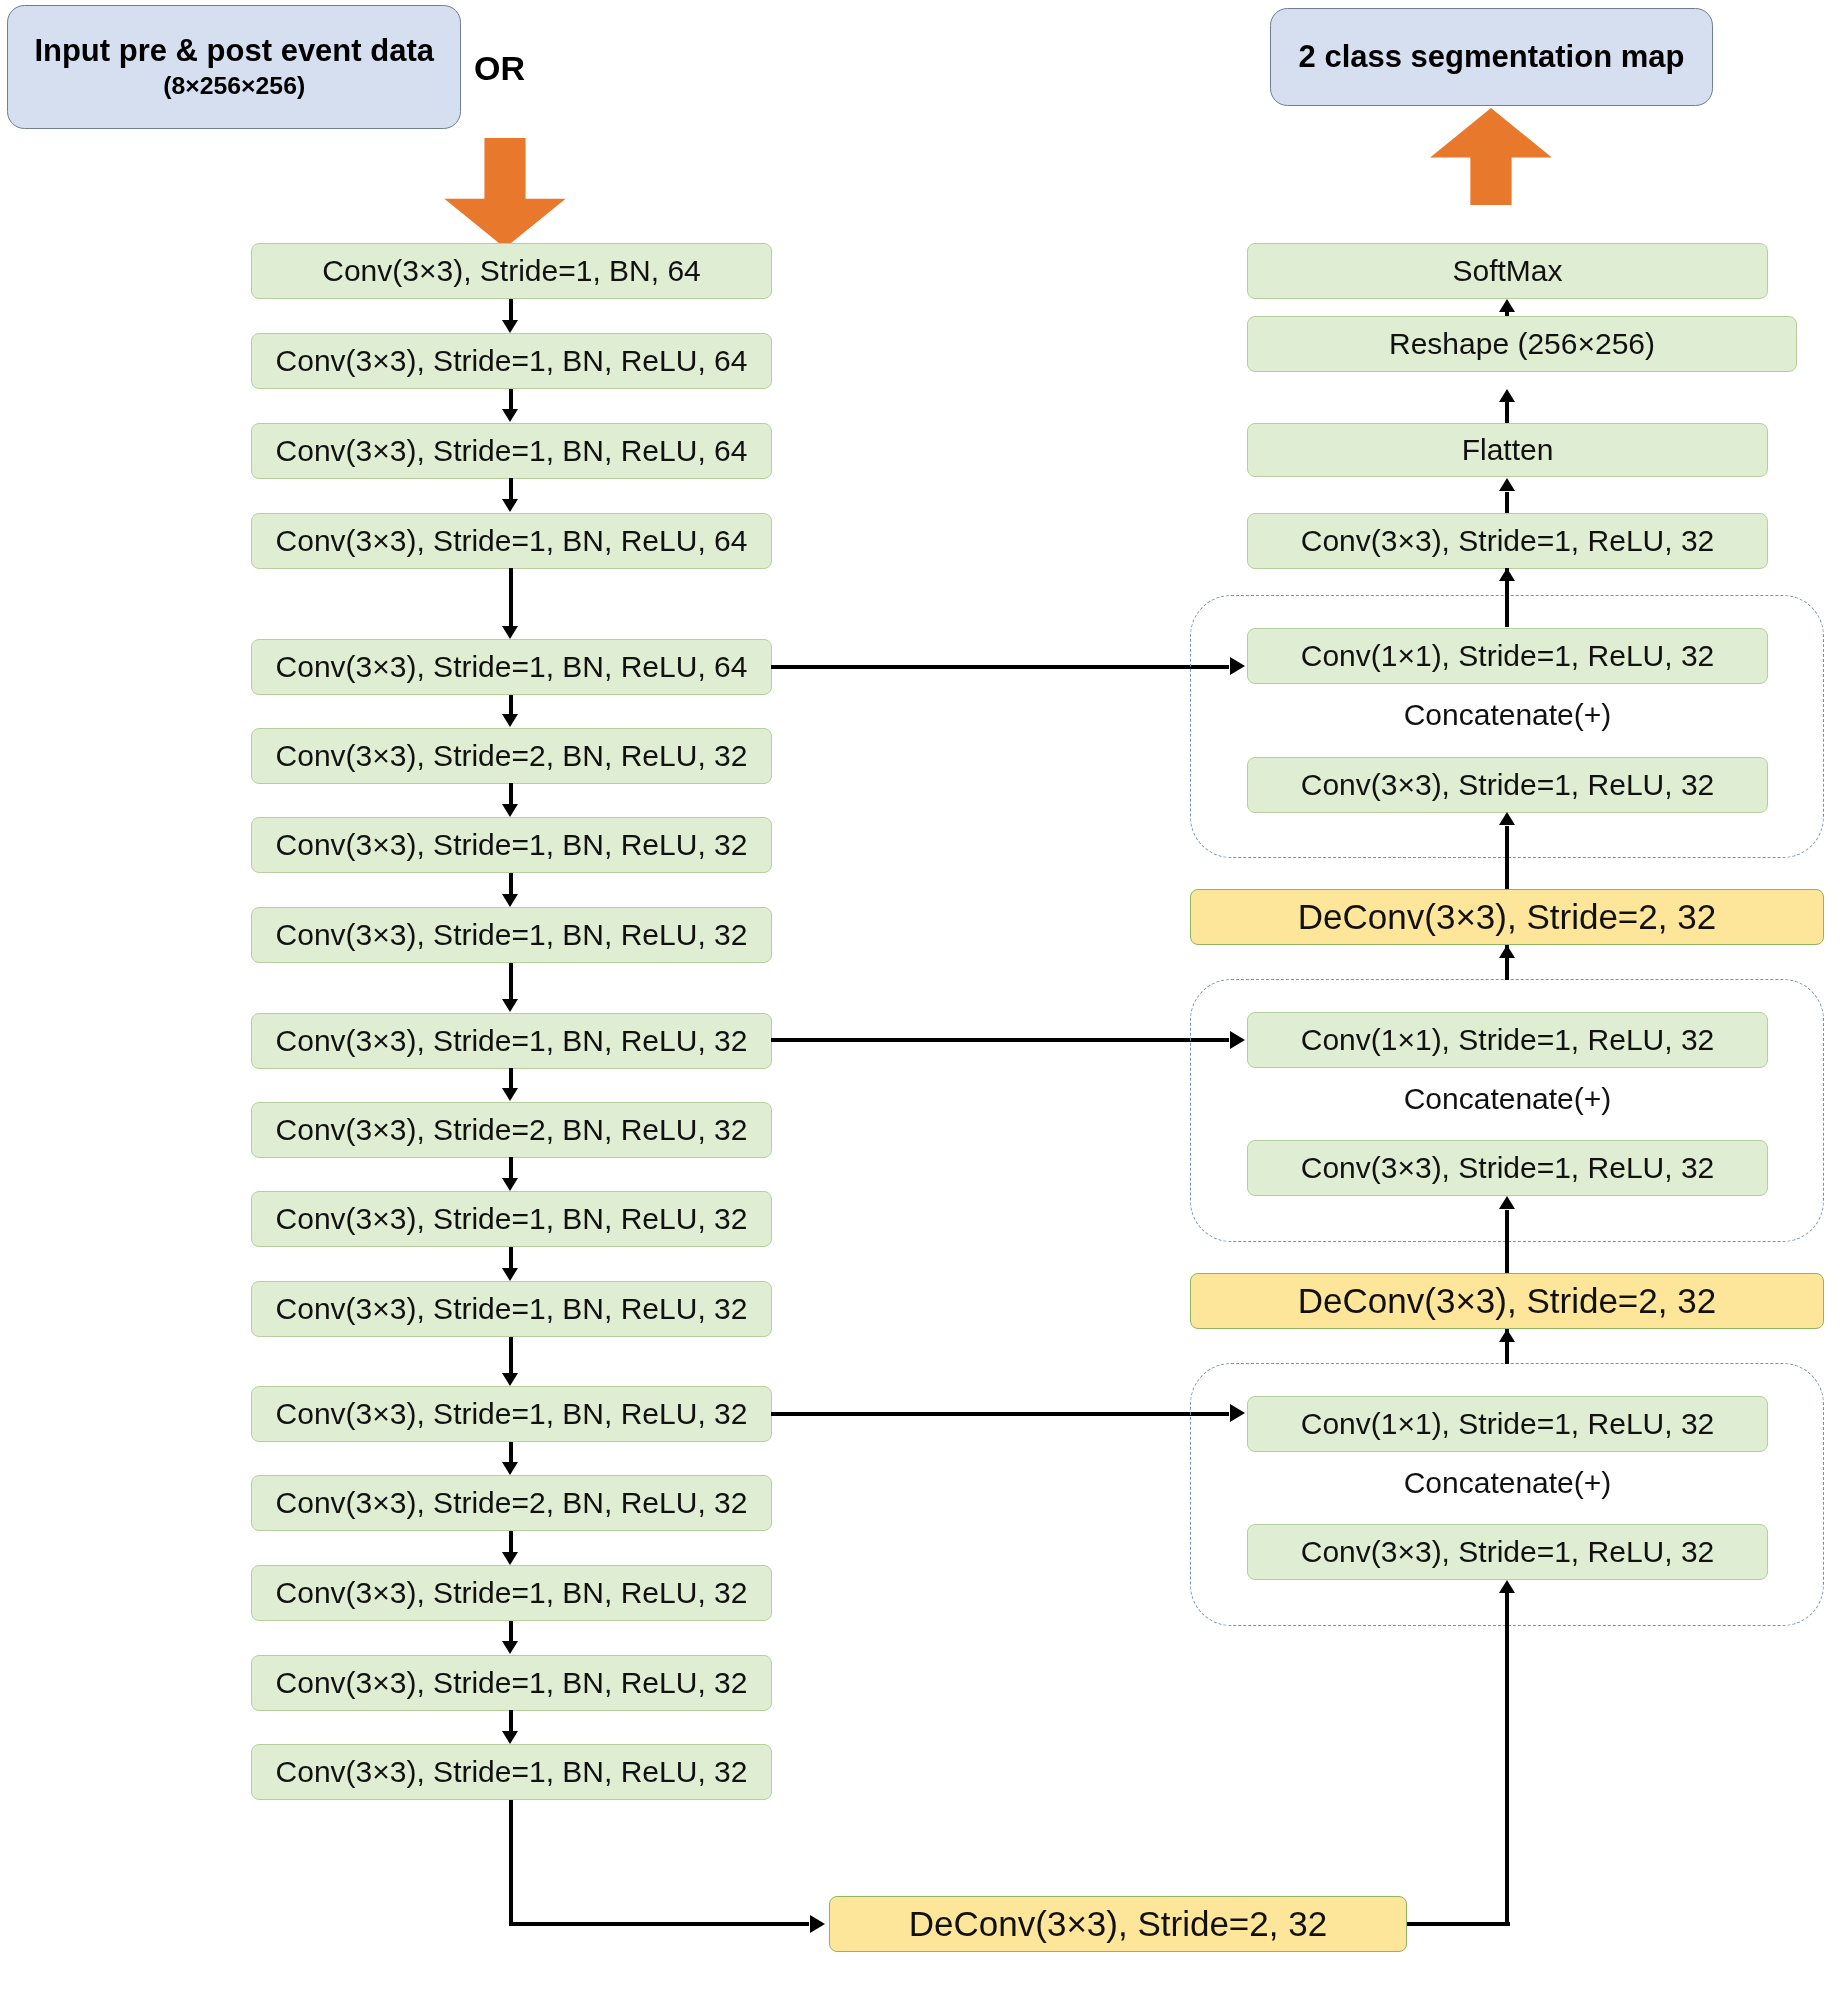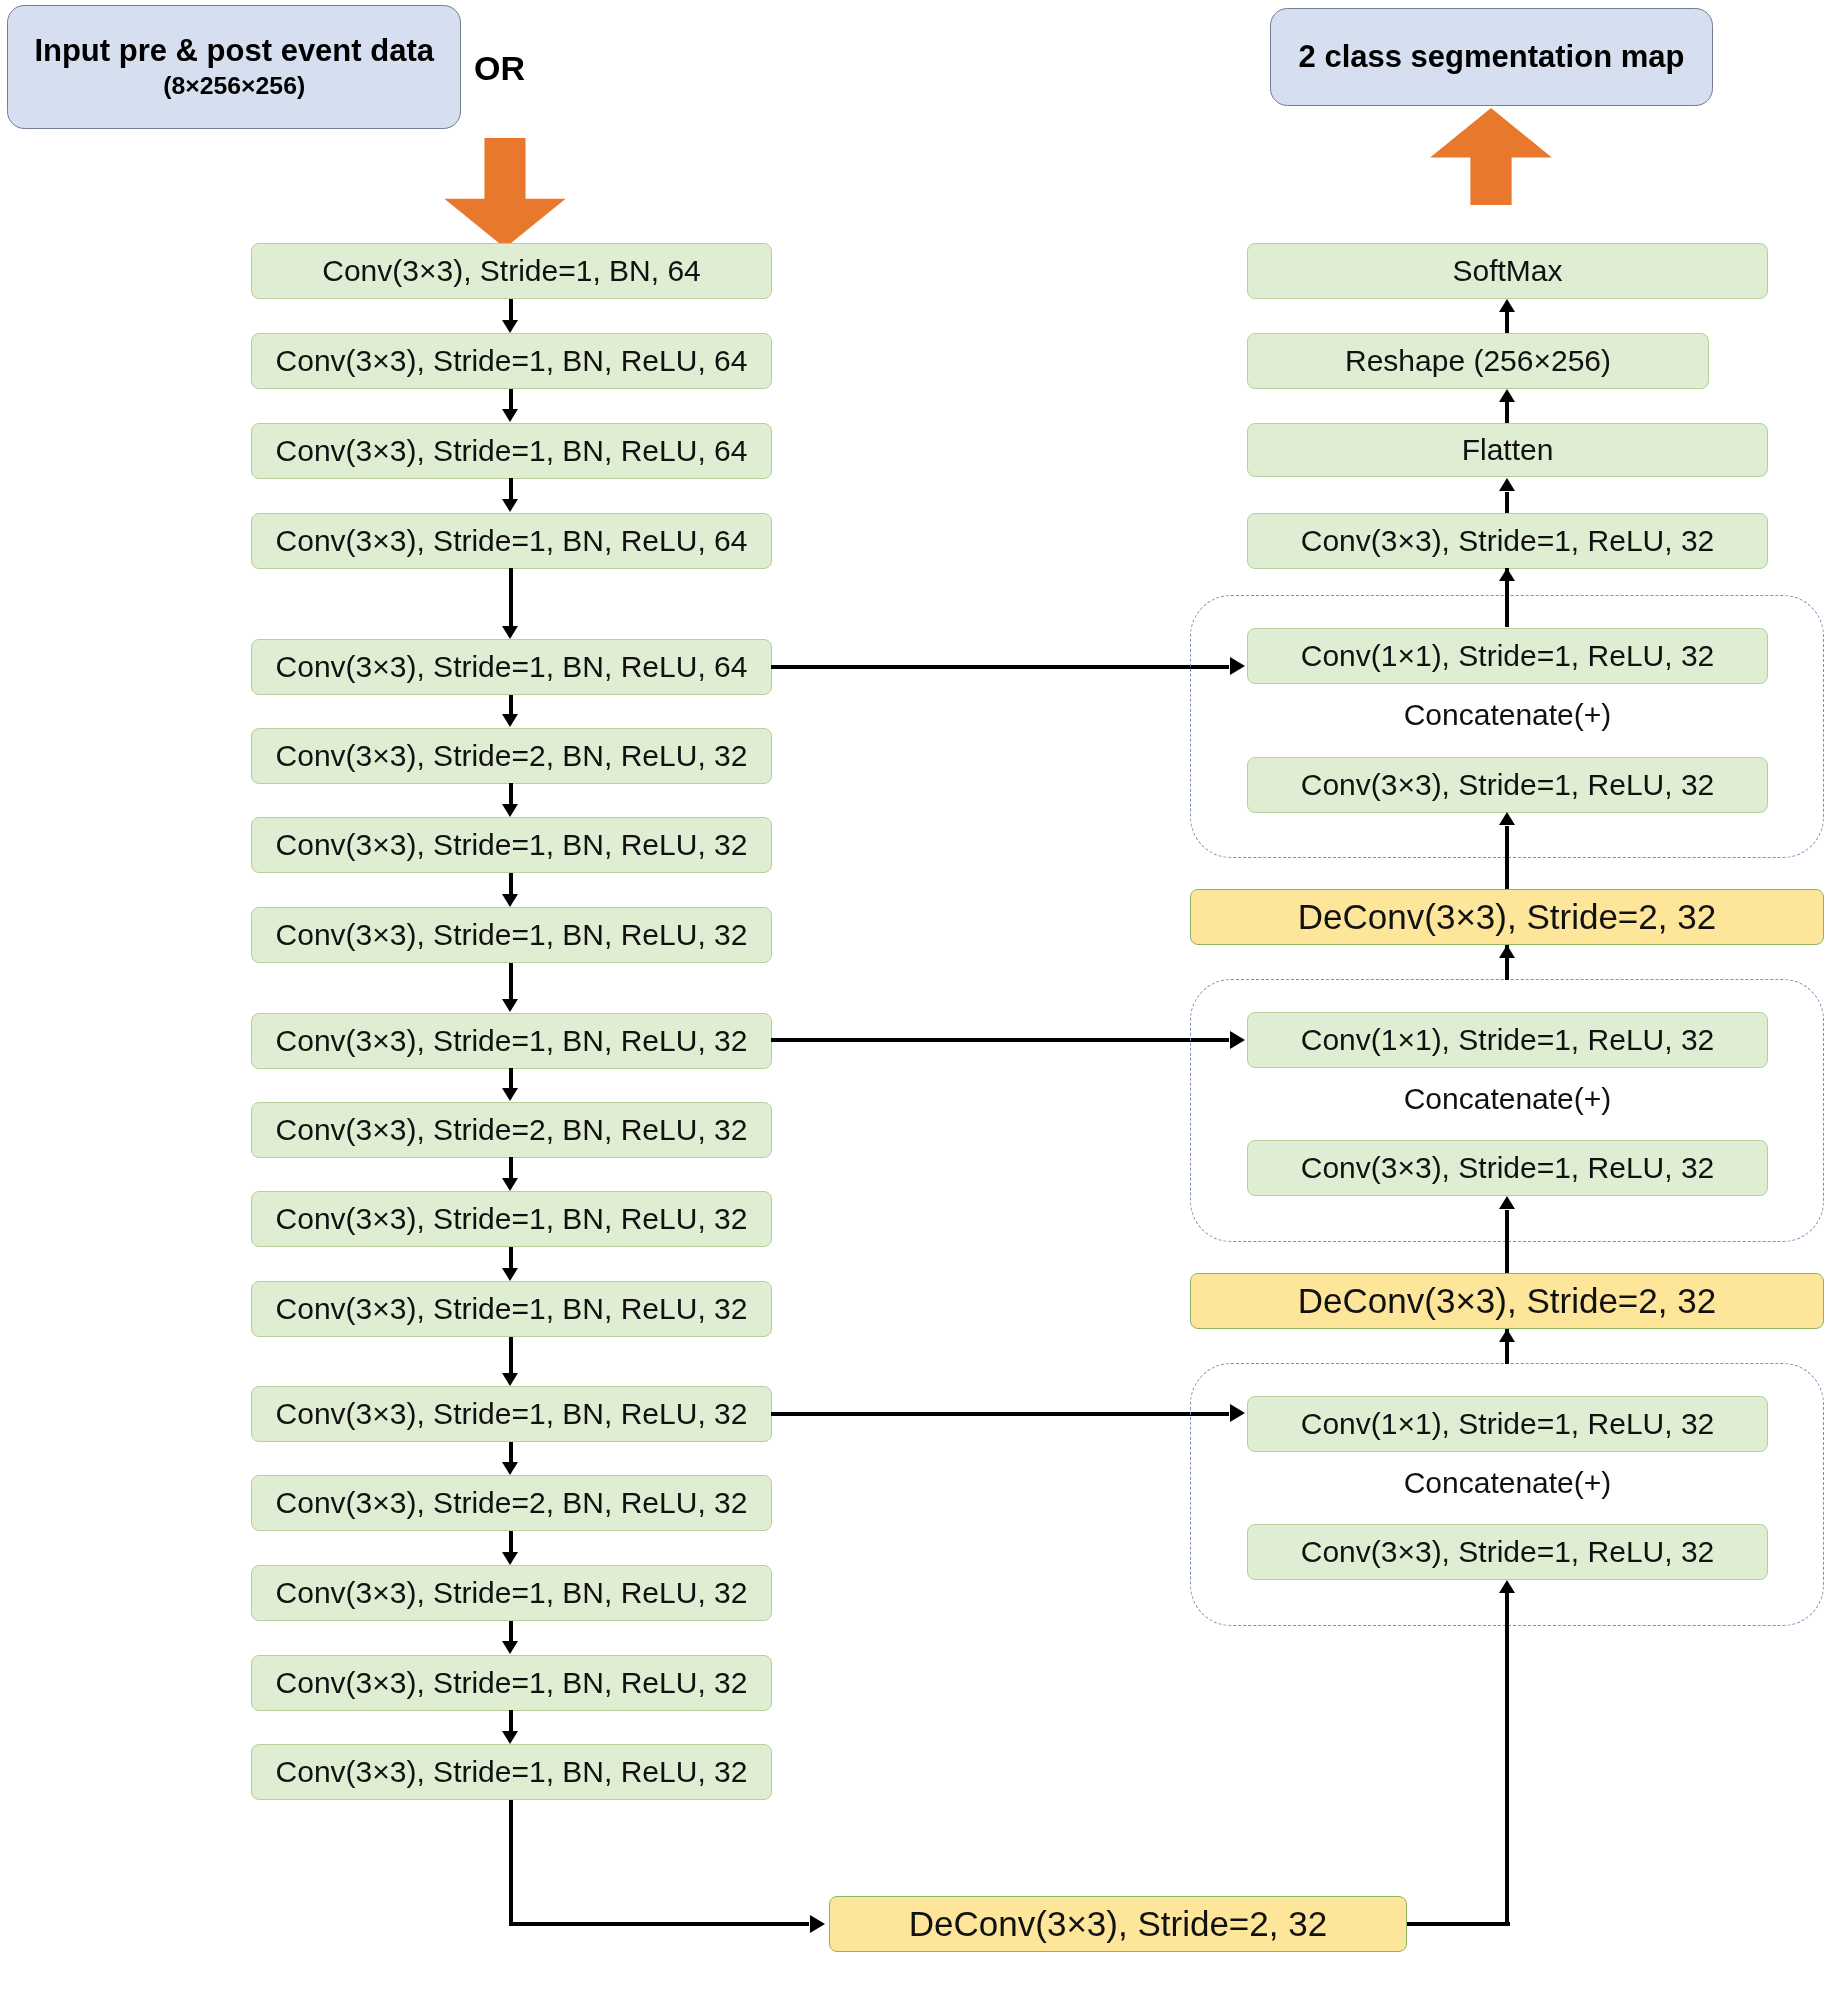--- a/index.html
+++ b/index.html
@@ -239,21 +239,21 @@
       <div class="hline" style="left:771px;top:1412px;width:458px;"></div>
       <div class="arrow-right" style="left:1230px;top:1404px;"></div>
     </div>
 
   <div id="decoder-layer">
       <div class="node green" style="left:1247px;top:243px;width:521px;height:56px;">
         <span>SoftMax</span>
       </div>
       <div class="vline" style="left:1505px;top:312px;height:20.6px;"></div>
       <div class="arrow-up" style="left:1499px;top:299px;"></div>
-      <div class="node green" style="left:1247px;top:333px;width:462px;height:56px;">
+      <div class="node green" style="left:1247px;top:316px;width:550px;height:56px;">
         <span>Reshape (256×256)</span>
       </div>
       <div class="vline" style="left:1505px;top:402px;height:20.6px;"></div>
       <div class="arrow-up" style="left:1499px;top:389px;"></div>
       <div class="node green" style="left:1247px;top:423px;width:521px;height:54px;">
         <span>Flatten</span>
       </div>
       <div class="vline" style="left:1505px;top:492px;height:21px;"></div>
       <div class="arrow-up" style="left:1499px;top:478px;"></div>
       <div class="node green" style="left:1247px;top:513px;width:521px;height:56px;">

